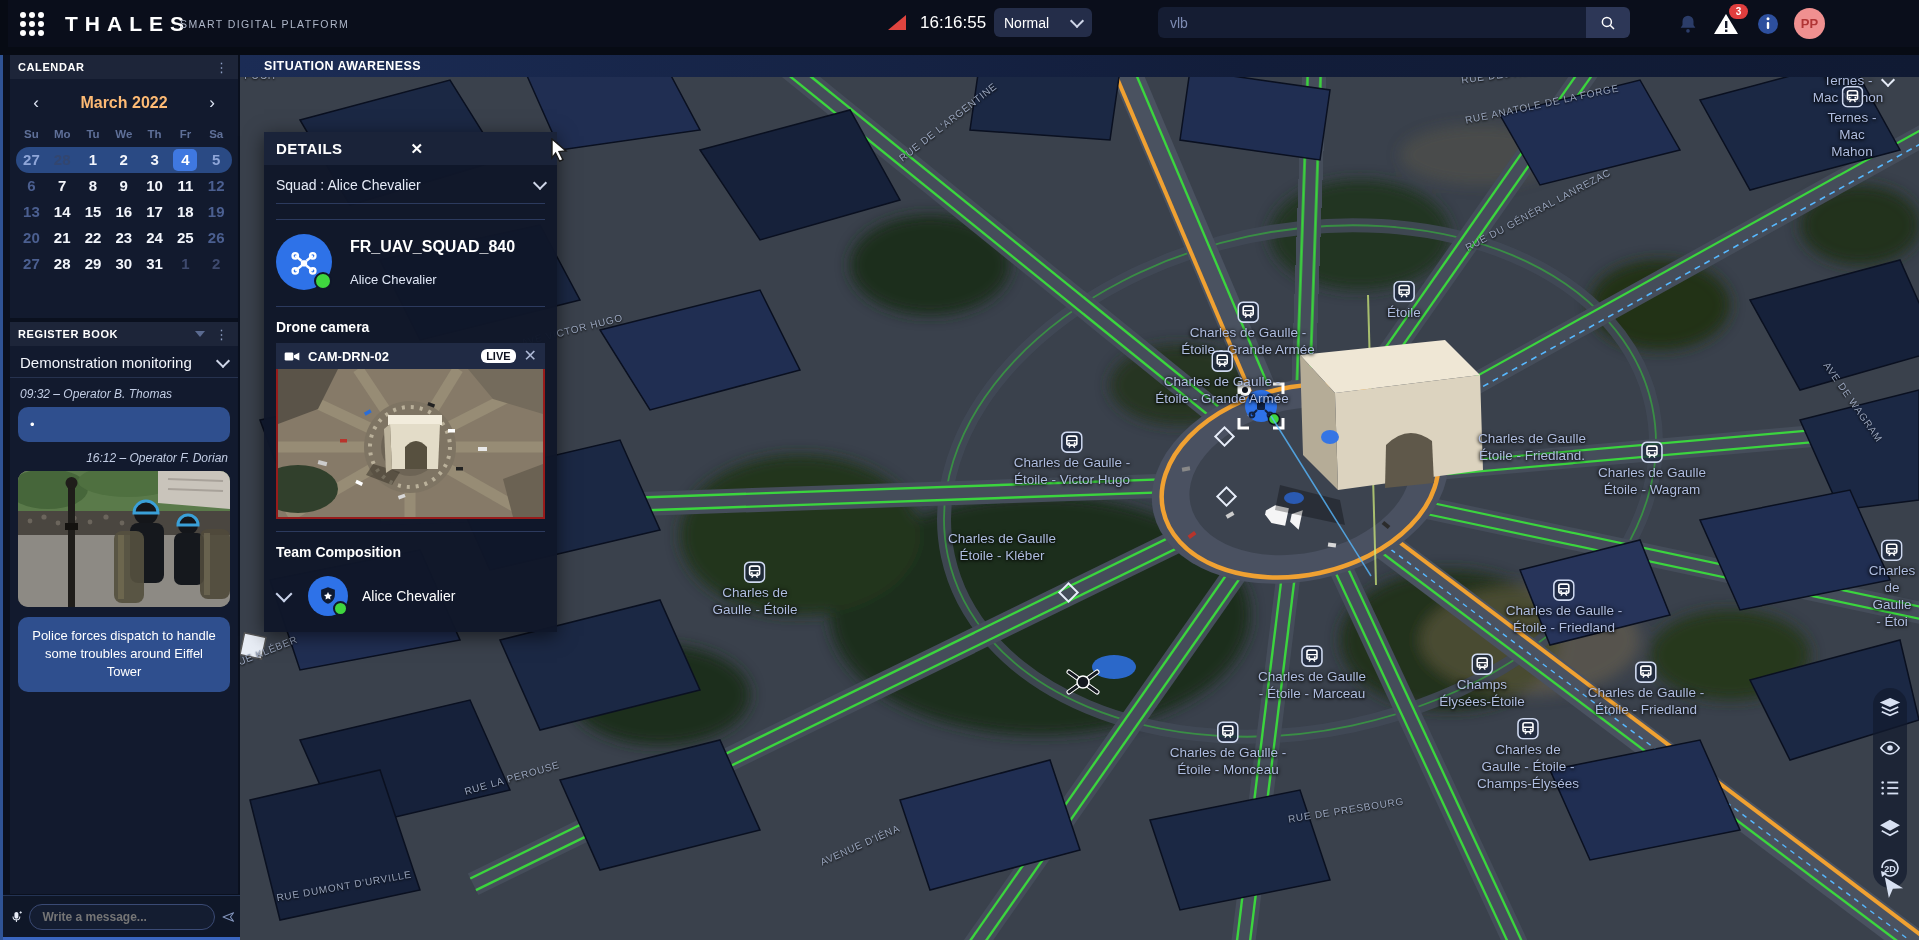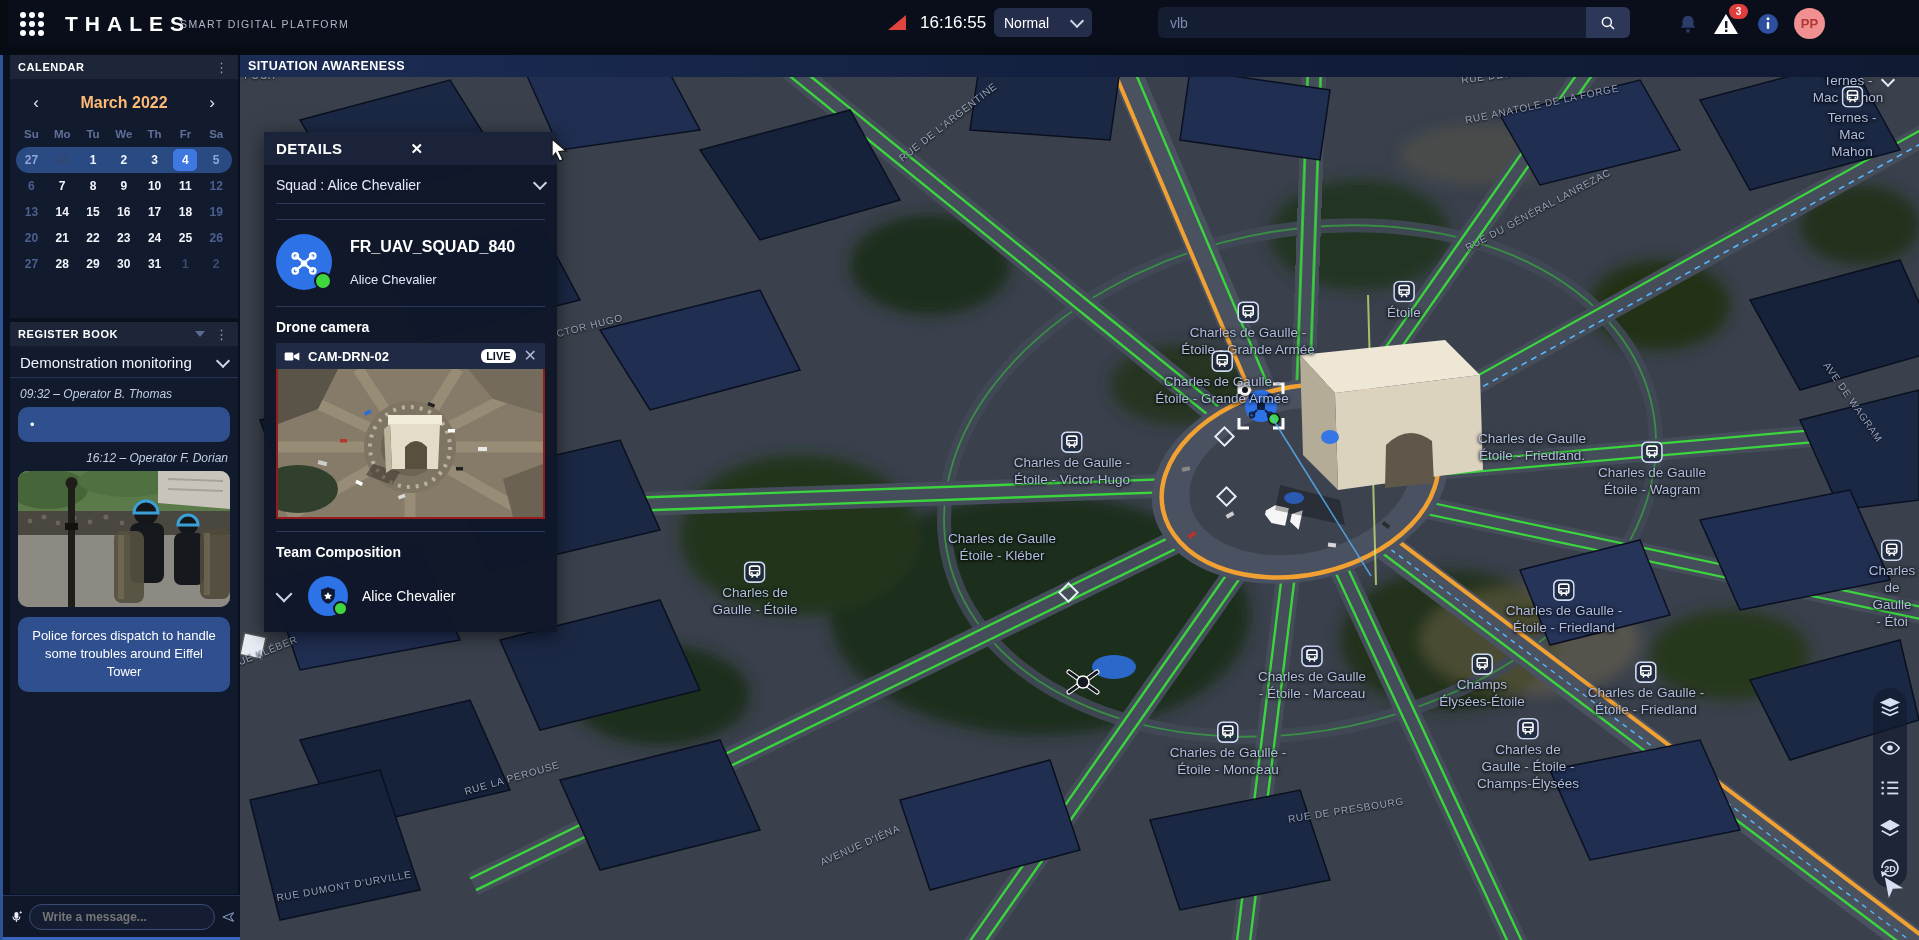--- a/index.html
+++ b/index.html
@@ -31,21 +31,21 @@
   .w-title{font-size:11px;font-weight:bold;letter-spacing:.6px;color:#fff;flex:1;}
   .kebab{color:#8fa0c4;font-size:13px;cursor:pointer;line-height:1;padding:0 2px;}
   .tri-collapse{width:0;height:0;border-left:5px solid transparent;border-right:5px solid transparent;border-top:6px solid #5a6a90;margin-right:8px;cursor:pointer;}
 
   #cal-widget{top:0;height:263px;}
   .cal-nav{display:flex;align-items:center;justify-content:space-between;padding:14px 18px 6px;}
   .cal-arrow{color:#dfe6f5;font-size:17px;cursor:pointer;width:16px;text-align:center;}
   .cal-month{font-size:16px;font-weight:bold;color:#fdba74;}
   #cal-grid{padding:2px 6px;}
   .dh-row,.cal-row{display:flex;position:relative;height:26px;align-items:center;}
-  .dh,.cd{width:30.8px;text-align:center;font-size:12px;}
+  .dh,.cd{width:30.8px;text-align:center;font-size:15px;}
   .dh{color:#5f7099;font-weight:bold;font-size:11.5px;}
   .cd{color:#f2f5fb;font-weight:bold;cursor:pointer;position:relative;z-index:1;line-height:22px;}
   .cd.we{color:#4b5f90;}
   .cd.om{color:#3e4a6e;}
   .cal-row.band{background:#2a4a84;border-radius:13px;}
   .cal-row.band .cd.om{color:#33466f;}
   .cal-row.band .cd.we{color:#8fa6d8;}
   .cd.sel{background:#3f78e0;border-radius:5px;color:#fff;width:24px;margin:0 3.4px;}
 
   #reg-widget{top:267px;height:572px;}
@@ -57,21 +57,21 @@
   .note-card .blt{color:#fff;font-size:13px;}
   .note-card p{margin:0;font-style:italic;font-size:13px;line-height:1.35;color:#fff;}
   .photo{margin:0 8px;border-radius:10px;overflow:hidden;height:136px;background:#6b6f66;}
   .caption-card{background:#2f4f8e;border-radius:10px;margin:10px 8px 0;padding:10px 12px;font-size:13px;line-height:1.4;color:#fff;text-align:center;}
 
   #msg-bar{position:absolute;left:0;bottom:0;width:240px;height:45px;background:#0f1728;border-top:1px solid #233353;border-bottom:3px solid #3a66c0;box-sizing:border-box;display:flex;align-items:center;padding:0 8px;gap:7px;}
   .msg-pill{flex:1;height:26px;background:#141d31;border:1.5px solid #3a4a74;border-radius:14px;color:#737373;font-size:12px;font-weight:bold;padding:0 12px;box-sizing:border-box;font-family:"Liberation Sans",sans-serif;}
 
   
   #map{position:absolute;left:240px;top:55px;width:1679px;height:885px;overflow:hidden;background:#39404a;}
-  #map-title-bar{position:absolute;left:0;top:0;width:100%;height:22px;background:linear-gradient(90deg,#1b2c55,#121d3a 60%,#101a33);z-index:20;display:flex;align-items:center;padding-left:8px;box-sizing:border-box;}
+  #map-title-bar{position:absolute;left:0;top:0;width:100%;height:22px;background:linear-gradient(90deg,#1b2c55,#121d3a 60%,#101a33);z-index:20;display:flex;align-items:center;padding-left:24px;box-sizing:border-box;}
   #map-title-bar span{font-size:12.5px;font-weight:bold;letter-spacing:.4px;color:#fff;}
   #map svg.mapbg{position:absolute;inset:0;}
   #labels{position:absolute;inset:0;z-index:10;pointer-events:none;}
   .tlabel{position:absolute;transform:translate(-50%,-50%);display:flex;flex-direction:column;align-items:center;gap:2px;}
   .ttext{white-space:pre-line;text-align:center;font-size:13.5px;color:#aebcdf;text-shadow:0 1px 3px #000,0 0 4px #000;line-height:1.25;}
   .ticon{width:22px;height:22px;display:block;}
   .slabel{position:absolute;transform:translate(-50%,-50%);font-size:10px;letter-spacing:.8px;color:#98a4bc;text-shadow:0 1px 2px #000;white-space:nowrap;}
 
   #rail{position:absolute;right:12px;top:633px;width:34px;background:rgba(18,26,46,.72);border-radius:17px;padding:8px 0;display:flex;flex-direction:column;align-items:center;gap:16px;z-index:20;}
   .rail-btn{width:24px;height:24px;display:flex;align-items:center;justify-content:center;cursor:pointer;}

